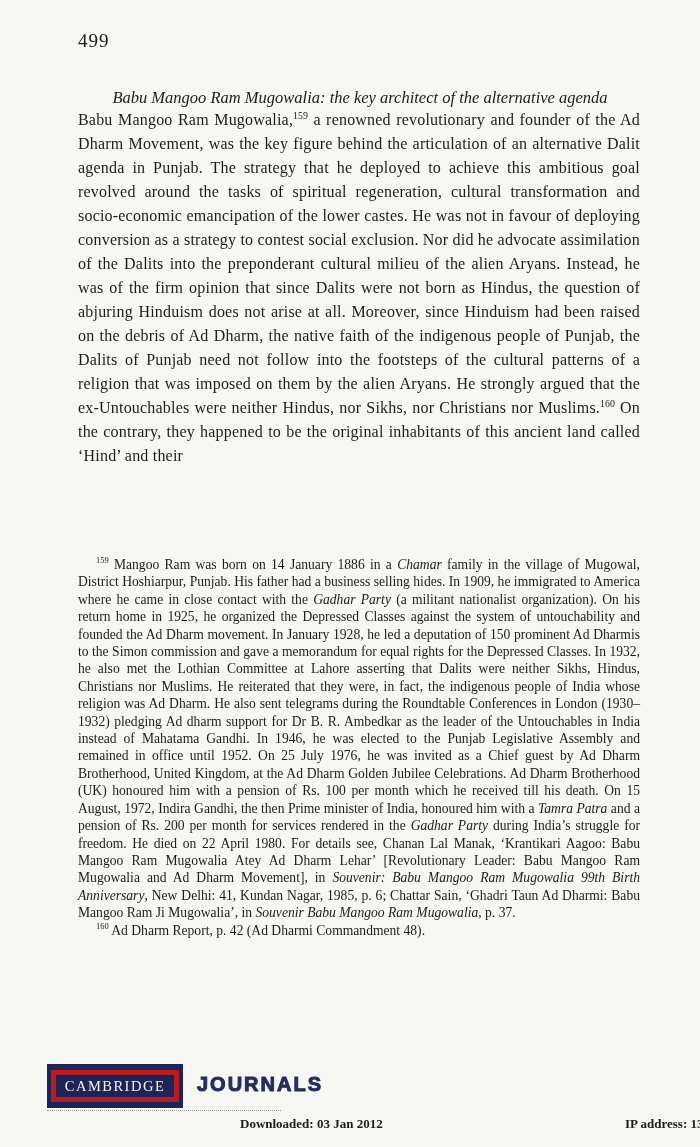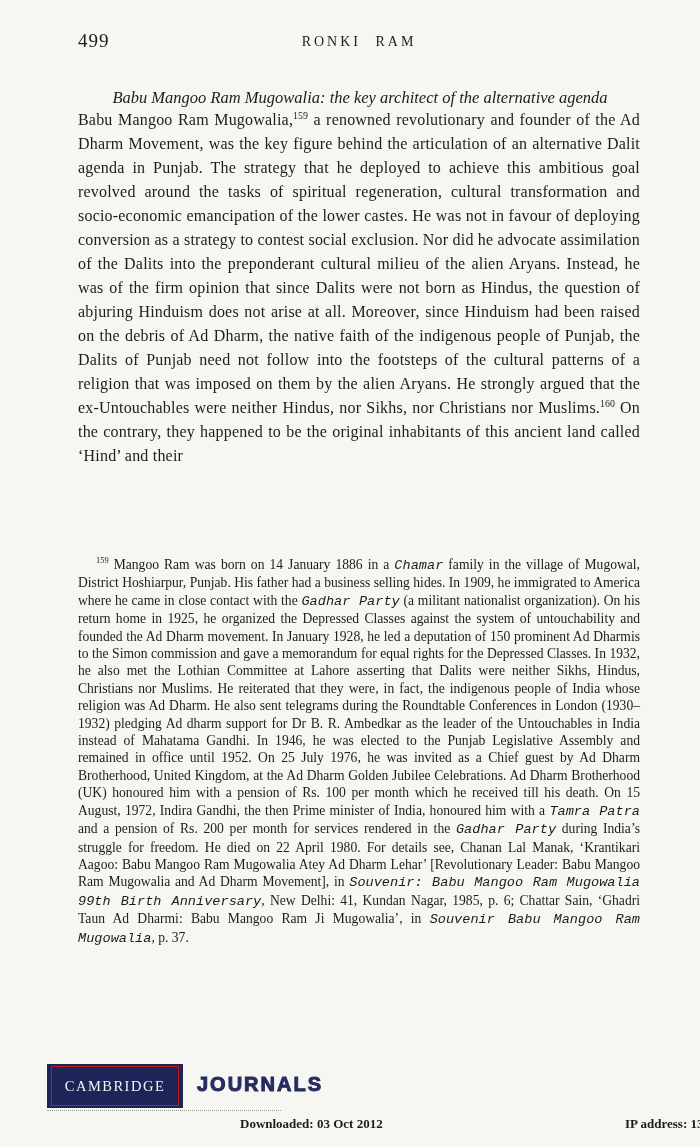--- a/index.html
+++ b/index.html
@@ -5,21 +5,21 @@
   html, body { margin: 0; padding: 0; }
   body {
     width: 700px; height: 1147px;
     background: #f6f6f3;
     position: relative;
     overflow: hidden;
     font-family: "Liberation Serif", serif;
     color: #1c1c1c;
   }
   sup { font-size: 0.62em; line-height: 0; vertical-align: super; letter-spacing: 0; }
-  i { font-style: italic; font-family: Liberation Mono, monospace; }
+  i { font-style: italic; }
 
   .page-header {
     position: absolute; left: 78px; top: 30px; width: 562px; height: 22px;
   }
   .page-number {
     position: absolute; left: 0; top: 0;
     font-size: 19px; letter-spacing: 1px;
   }
   .running-head {
     position: absolute; left: 0; right: 0; top: 4px;
@@ -50,23 +50,23 @@
     position: absolute; left: 47px; top: 1064px; height: 46px; width: 310px;
   }
   .logo-box {
     position: absolute; left: 0; top: 0;
     width: 136px; height: 44px;
     background: #1e2458;
     box-sizing: border-box;
     display: flex; align-items: center; justify-content: center;
   }
   .logo-inner {
-    border: 1px solid #b91c1c;
+    border: 5px solid #b91c1c;
     box-sizing: border-box;
-    width: 128px; height: 40px;
+    width: 128px; height: 32px;
     display: flex; align-items: center; justify-content: center;
     color: #f4f4f1;
     font-size: 14.5px; letter-spacing: 1.5px;
     font-family: "Liberation Serif", serif;
   }
   .journals-wordmark {
     position: absolute; left: 150px; top: 9px;
     font-family: "Liberation Sans", sans-serif;
     font-weight: bold;
     font-size: 20px; letter-spacing: 2px;
@@ -96,36 +96,36 @@
     position: absolute; left: 625px; top: 0; width: 120px;
     white-space: nowrap;
     font-weight: bold;
   }
 </style>
 </head>
 <body>
 
 <div class="page-header">
   <span class="page-number">499</span>
-  <span class="running-head">RONKI RAM</span>
 </div>
 
 <div class="section-title">Babu Mangoo Ram Mugowalia: the key architect of the alternative agenda</div>
 
 <div class="body-text"><span>Babu Mangoo Ram Mugowalia,</span><sup>159</sup><span> a renowned revolutionary and founder of the Ad Dharm Movement, was the key figure behind the articulation of an alternative Dalit agenda in Punjab. The strategy that he deployed to achieve this ambitious goal revolved around the tasks of spiritual regeneration, cultural transformation and socio-economic emancipation of the lower castes. He was not in favour of deploying conversion as a strategy to contest social exclusion. Nor did he advocate assimilation of the Dalits into the preponderant cultural milieu of the alien Aryans. Instead, he was of the firm opinion that since Dalits were not born as Hindus, the question of abjuring Hinduism does not arise at all. Moreover, since Hinduism had been raised on the debris of Ad Dharm, the native faith of the indigenous people of Punjab, the Dalits of Punjab need not follow into the footsteps of the cultural patterns of a religion that was imposed on them by the alien Aryans. He strongly argued that the ex-Untouchables were neither Hindus, nor Sikhs, nor Christians nor Muslims.</span><sup>160</sup><span> On the contrary, they happened to be the original inhabitants of this ancient land called ‘Hind’ and their</span></div>
 
 <div class="footnotes">
   <div class="footnote"><sup>159</sup><span> Mangoo Ram was born on 14 January 1886 in a </span><i>Chamar</i><span> family in the village of Mugowal, District Hoshiarpur, Punjab. His father had a business selling hides. In 1909, he immigrated to America where he came in close contact with the </span><i>Gadhar Party</i><span> (a militant nationalist organization). On his return home in 1925, he organized the Depressed Classes against the system of untouchability and founded the Ad Dharm movement. In January 1928, he led a deputation of 150 prominent Ad Dharmis to the Simon commission and gave a memorandum for equal rights for the Depressed Classes. In 1932, he also met the Lothian Committee at Lahore asserting that Dalits were neither Sikhs, Hindus, Christians nor Muslims. He reiterated that they were, in fact, the indigenous people of India whose religion was Ad Dharm. He also sent telegrams during the Roundtable Conferences in London (1930–1932) pledging Ad dharm support for Dr B. R. Ambedkar as the leader of the Untouchables in India instead of Mahatama Gandhi. In 1946, he was elected to the Punjab Legislative Assembly and remained in office until 1952. On 25 July 1976, he was invited as a Chief guest by Ad Dharm Brotherhood, United Kingdom, at the Ad Dharm Golden Jubilee Celebrations. Ad Dharm Brotherhood (UK) honoured him with a pension of Rs. 100 per month which he received till his death. On 15 August, 1972, Indira Gandhi, the then Prime minister of India, honoured him with a </span><i>Tamra Patra</i><span> and a pension of Rs. 200 per month for services rendered in the </span><i>Gadhar Party</i><span> during India’s struggle for freedom. He died on 22 April 1980. For details see, Chanan Lal Manak, ‘Krantikari Aagoo: Babu Mangoo Ram Mugowalia Atey Ad Dharm Lehar’ [Revolutionary Leader: Babu Mangoo Ram Mugowalia and Ad Dharm Movement], in </span><i>Souvenir: Babu Mangoo Ram Mugowalia 99th Birth Anniversary</i><span>, New Delhi: 41, Kundan Nagar, 1985, p. 6; Chattar Sain, ‘Ghadri Taun Ad Dharmi: Babu Mangoo Ram Ji Mugowalia’, in </span><i>Souvenir Babu Mangoo Ram Mugowalia</i><span>, p. 37.</span></div>
+  <div class="footnote"><sup>160</sup><span> Ad Dharm Report, p. 42 (Ad Dharmi Commandment 48).</span></div>
 </div>
 
 <div class="footer-logo">
   <div class="logo-box">
     <div class="logo-inner">CAMBRIDGE</div>
   </div>
   <div class="journals-wordmark">JOURNALS</div>
 </div>
 <div class="logo-edge"></div>
 
 <div class="footer-meta">
   <a href="#" class="footer-link">http://journals.cambridge.org</a>
-  <span class="footer-downloaded">Downloaded: 03 Oct 2012</span>
+  <span class="footer-downloaded">Downloaded: 03 Jan 2012</span>
   <span class="footer-ip">IP address: 132</span>
 </div>
 
 </body></html>

